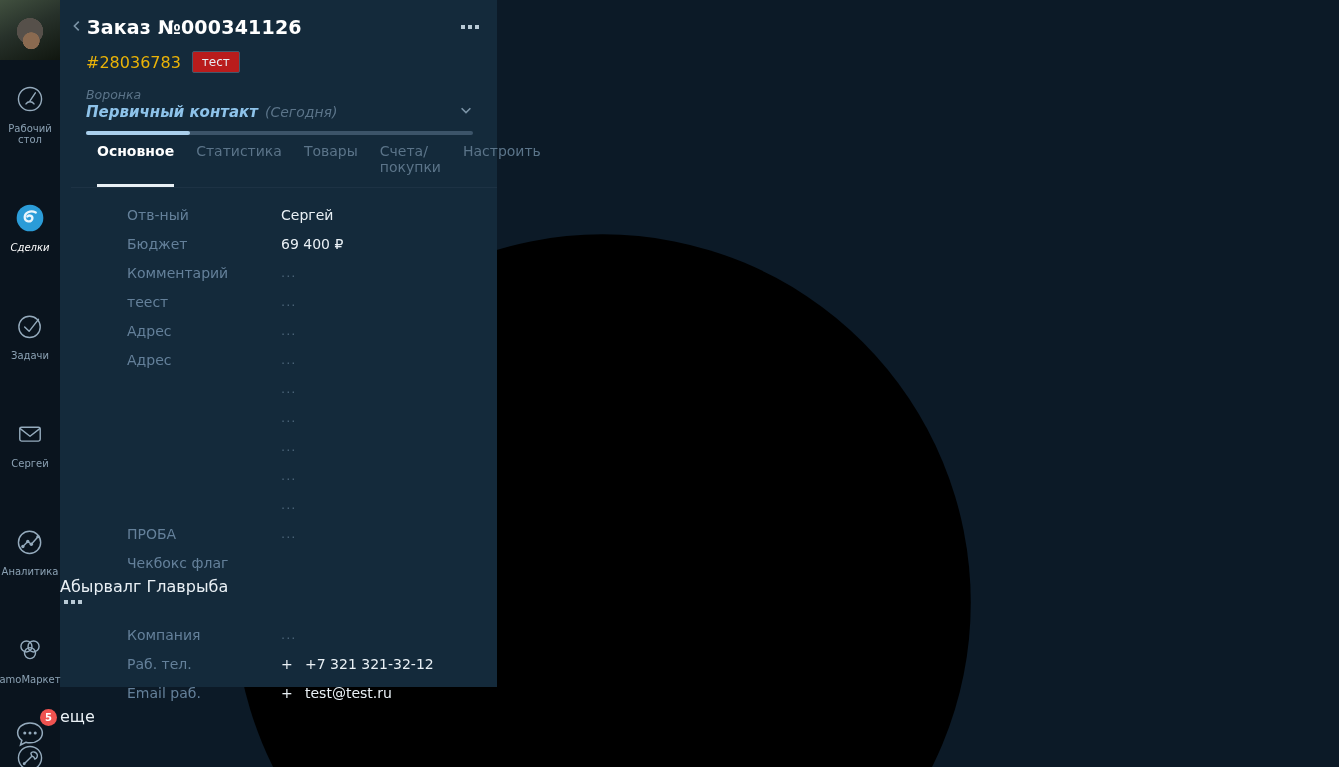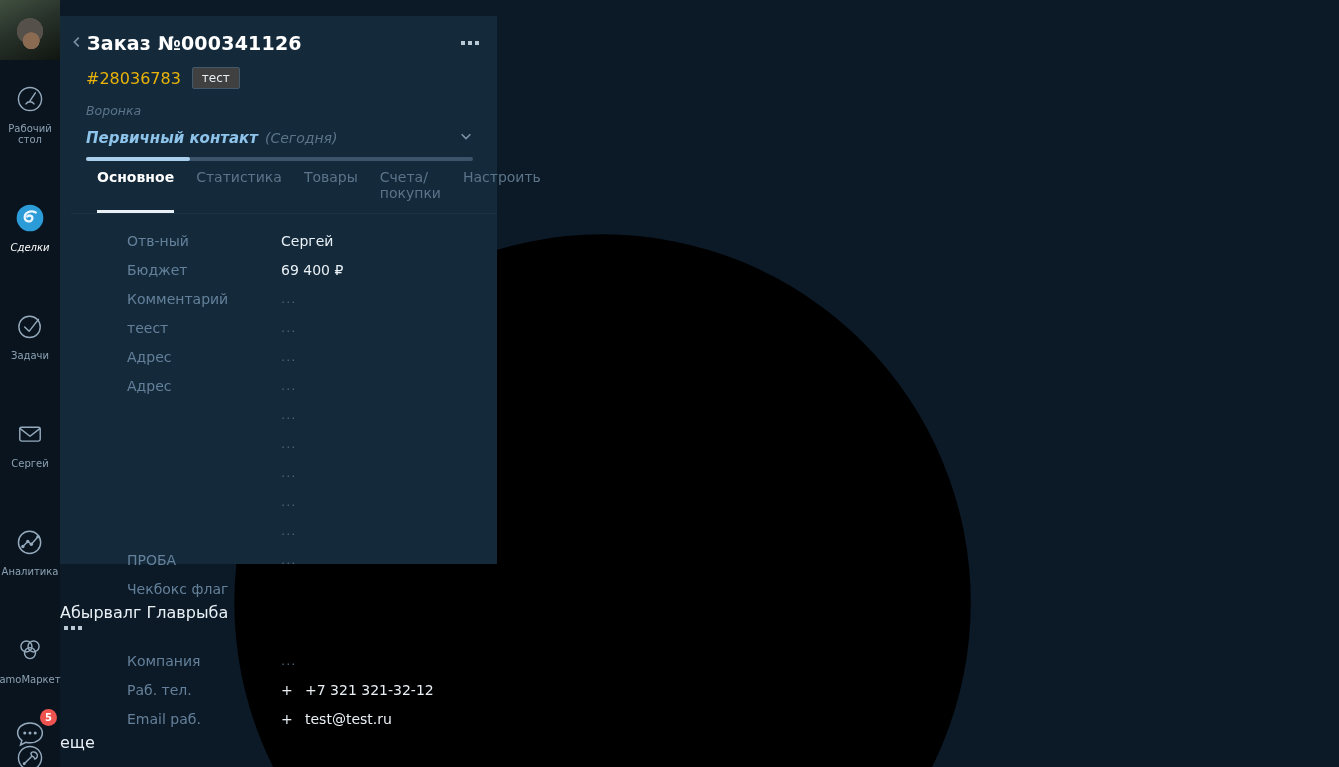--- a/index.html
+++ b/index.html
@@ -21,32 +21,32 @@
   .side-item .side-icon svg .fdot { fill:#95abbd; stroke:none; }
   .side-label { margin-top:4px; font-size:10px; line-height:11px; text-align:center; color:#8ba1b3; }
   .side-item.active .side-label { color:#ffffff;font-style:italic; }
   .chat-btn { position:absolute; left:10px; bottom:10px; width:44px; height:42px; cursor:pointer; }
   .chat-btn svg { width:40px; height:38px; stroke:#95abbd; fill:none; stroke-width:1.6; }
   .chat-btn .fdot { fill:#95abbd; stroke:none; }
   .chat-badge { position:absolute; top:-6px; right:-3px; min-width:17px; height:17px; border-radius:50%;
     background:#ef5350; color:#fff; font-size:10px; font-weight:bold; display:flex; align-items:center; justify-content:center; }
 
   
-  .lead-panel { position:absolute; left:60px; top:16px; width:437px; height:548px; background:#142a3b; }
+  .lead-panel { position:absolute; left:60px; top:0; width:437px; height:687px; background:#142a3b; }
   .lead-head { display:flex; align-items:center; padding:16px 14px 0 10px; }
   .back-ico svg { width:14px; height:14px; stroke:#7b93a6; fill:none; stroke-width:1.8; cursor:pointer; }
   .lead-title { font-size:19px; font-weight:bold; color:#ffffff; margin-left:3px; letter-spacing:.2px; }
   .dots-menu { margin-left:auto; display:flex; gap:3px; cursor:pointer; padding:4px; }
   .dots-menu i { width:4px; height:4px; background:#b9cad6; display:block; }
   .lead-meta { display:flex; align-items:center; gap:11px; padding:13px 14px 0 26px; }
   .lead-id { color:#eab308; font-size:16px; }
-  .lead-tag { background:#404040; border:1px solid #41596d; color:#e6eef4; font-size:12px; padding:3px 9px; border-radius:2px; cursor:pointer; }
+  .lead-tag { background:#b91c1c; border:1px solid #41596d; color:#e6eef4; font-size:12px; padding:3px 9px; border-radius:2px; cursor:pointer; }
   .funnel { padding:14px 24px 0 26px; position:relative;font-style:italic; }
   .funnel-label { color:#5b7489; font-size:12.5px; }
-  .stage-row { display:flex; align-items:baseline; gap:7px; margin-top:10px; cursor:pointer; }
+  .stage-row { display:flex; align-items:baseline; gap:7px; margin-top:0; cursor:pointer; }
   .stage-name { color:#8ec3ea; font-size:15px; font-weight:bold; }
   .stage-hint { color:#5b7489; font-size:14px; }
   .stage-chevron { margin-left:auto; }
   .stage-chevron svg { width:14px; height:14px; stroke:#7b93a6; fill:none; stroke-width:1.8; }
   .progress { margin:10px 0 0; height:4px; background:#3c5469; border-radius:2px; position:relative; cursor:pointer; }
   .progress-fill { position:absolute; left:0; top:0; bottom:0; background:#a9cfec; border-radius:2px; }
   .tabs { display:flex; gap:22px; padding:8px 16px 0 26px; border-bottom:1px solid #1d3244;margin-left:11px; }
   .tab { font-size:14px; color:#5b7489; padding-bottom:9px; cursor:pointer; border-bottom:3px solid transparent; }
   .tab.active { color:#ffffff; font-weight:bold; border-bottom-color:#e9f0f5; }
   .fields { padding:12px 16px 0 26px; }

